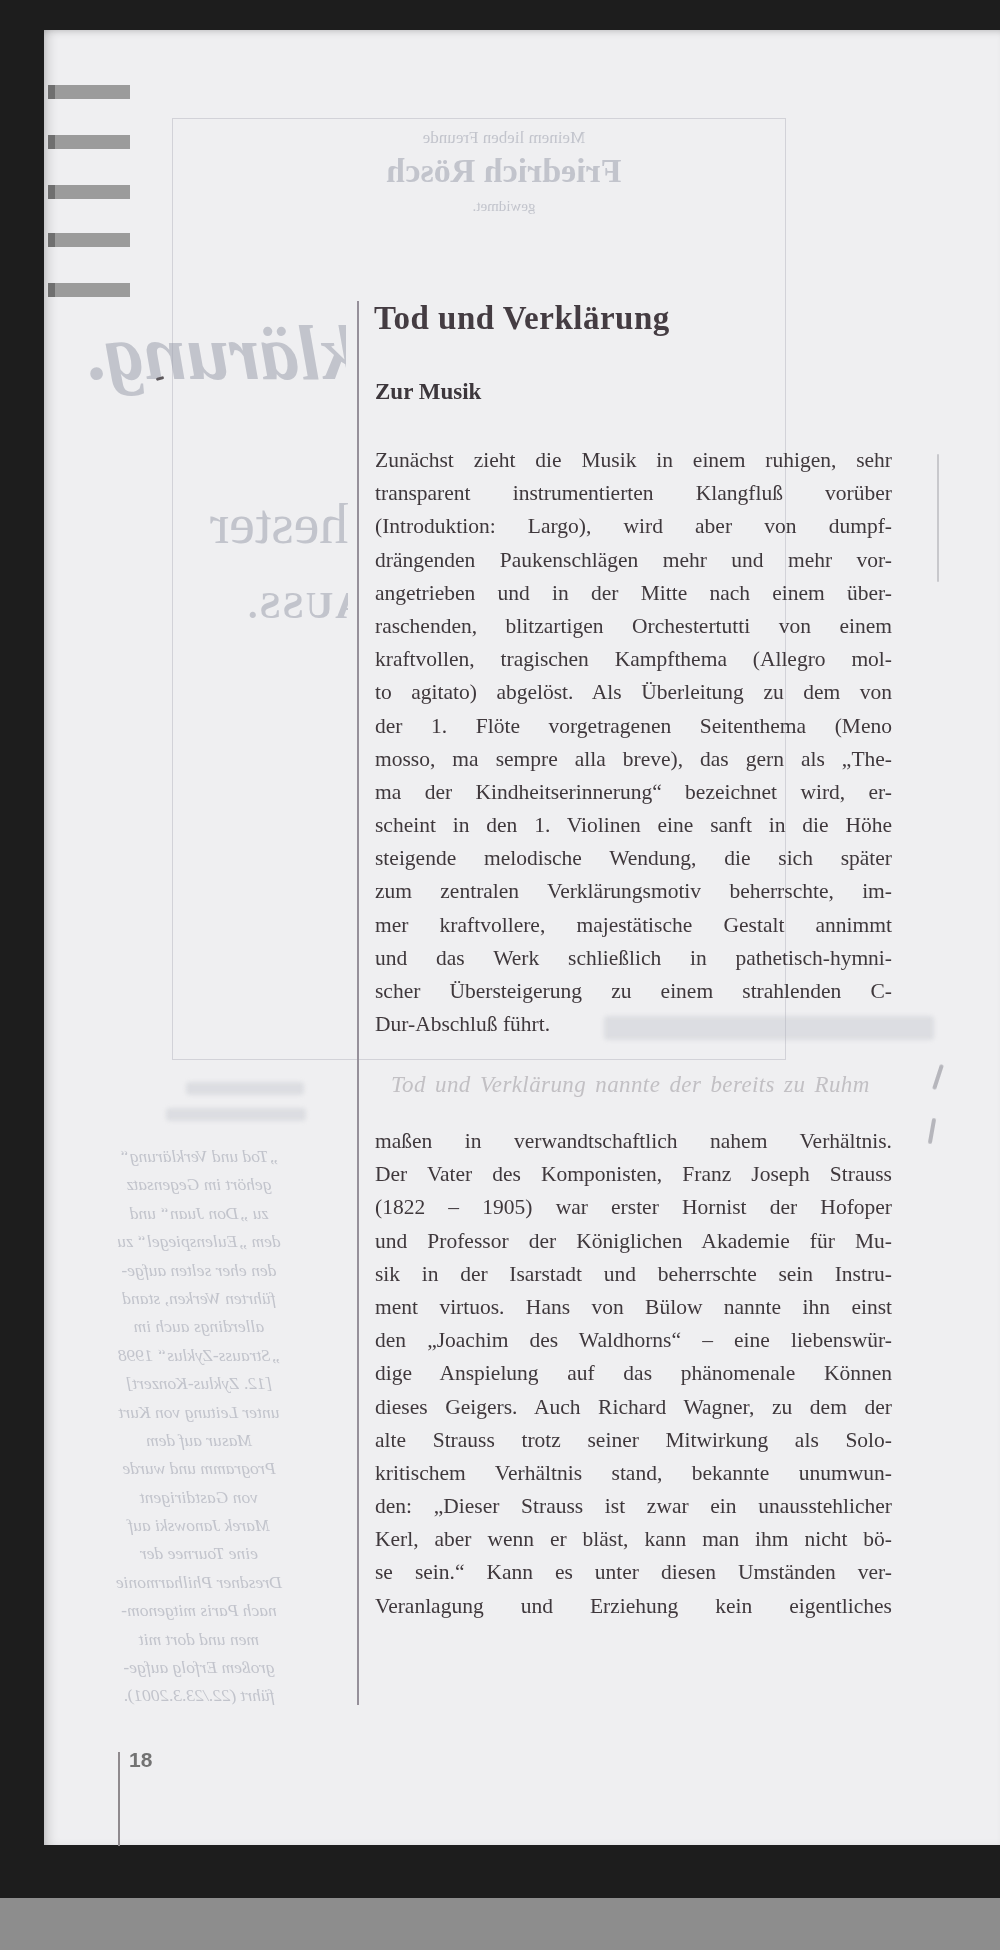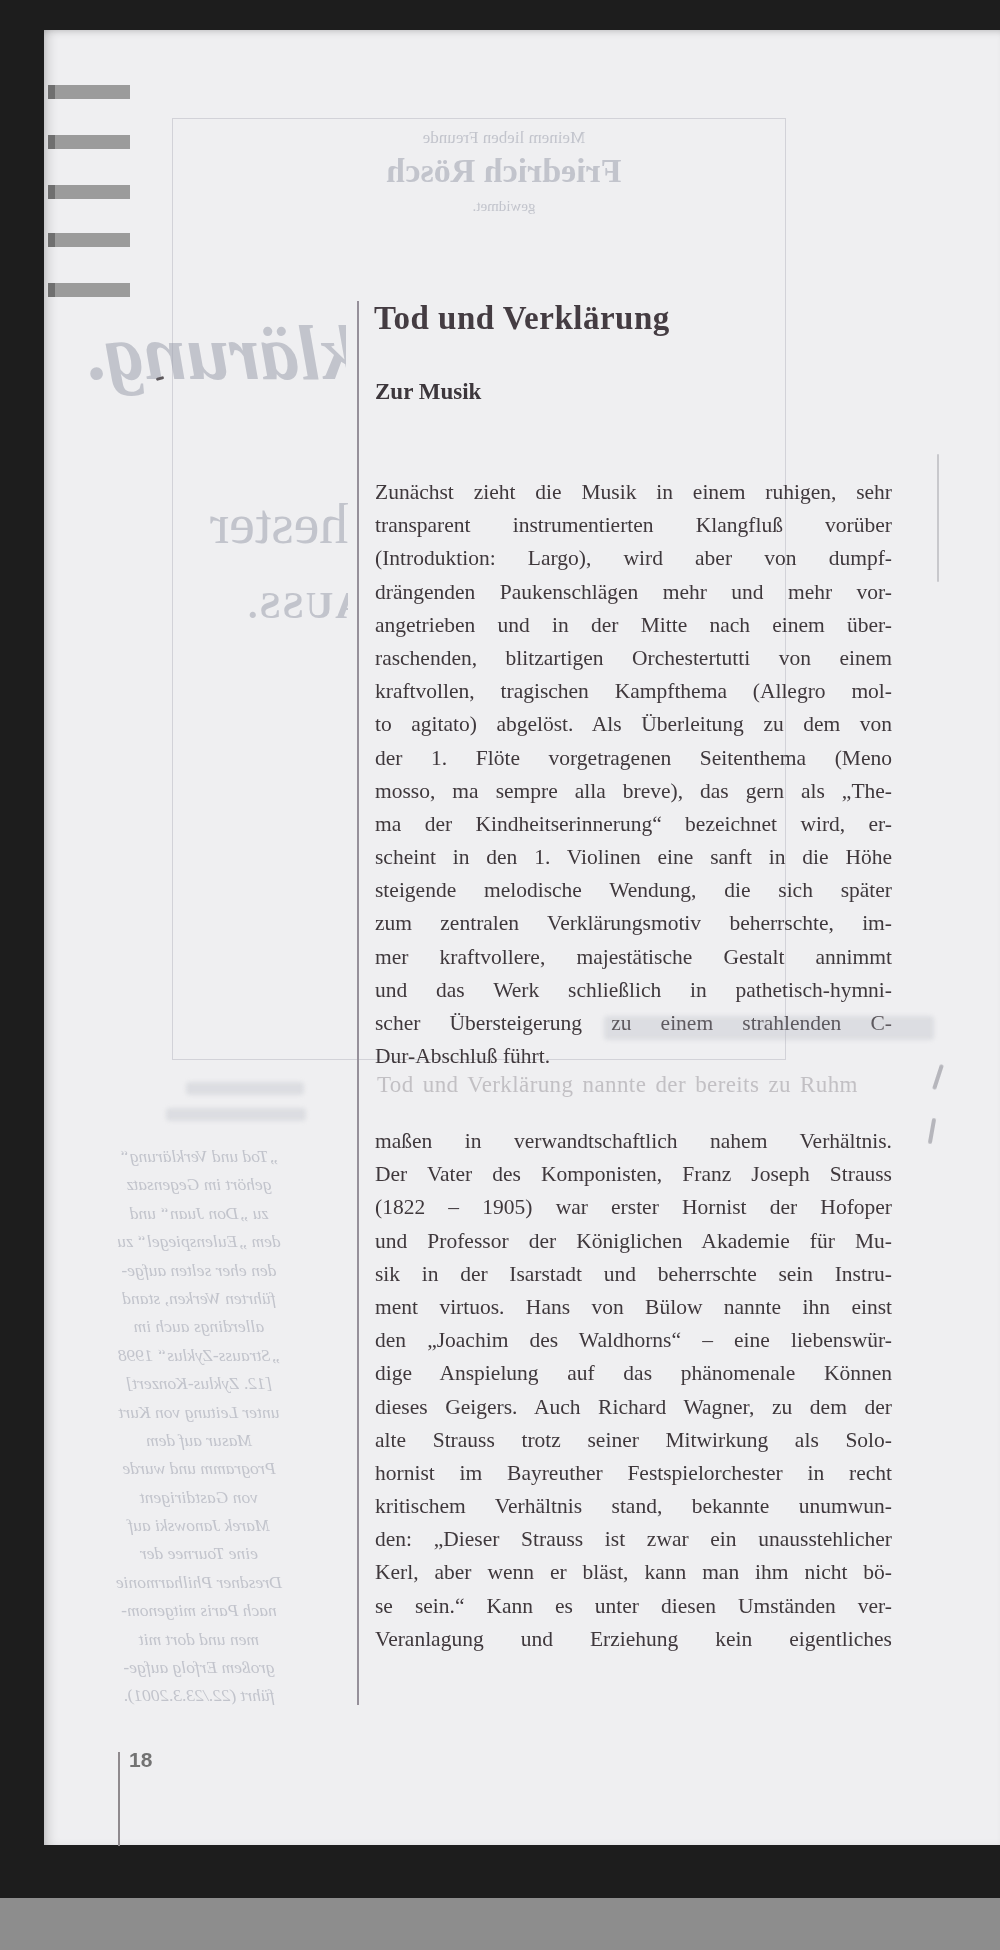--- a/index.html
+++ b/index.html
@@ -27,23 +27,23 @@
   .ghost-clip > span{display:inline-block;transform:scaleX(-1);}
   
   .smudge{background:rgba(173,175,188,.28);filter:blur(2.2px);border-radius:4px;}
   
   #col-rule{left:313px;top:271px;width:2px;height:1404px;background:#96909a;}
   #title{left:330px;top:270px;font-size:33px;font-weight:bold;color:#443c42;letter-spacing:.5px;}
   #subtitle{left:331px;top:349px;font-size:23px;font-weight:bold;color:#3d373c;}
   .para{left:331px;width:517px;color:#3f383c;font-size:21.5px;}
   .para .tline{height:33.2px;line-height:33.2px;text-align:justify;text-align-last:justify;white-space:nowrap;overflow:visible;}
   .para.last-left .tline:last-child{text-align-last:left;}
-  #para1{top:414px;margin-top:32px;}
+  #para1{top:414px;}
   #para2{top:1095px;}
-  #ghost-centerline{left:333px;top:1042px;width:562px;font-size:23px;
+  #ghost-centerline{left:347px;top:1042px;width:562px;font-size:23px;font-style:italic;
                     color:rgba(156,153,158,.55);filter:blur(.5px);letter-spacing:.4px;word-spacing:3px;white-space:nowrap;}
   
   #ghost-margin{left:52px;top:1112px;width:206px;text-align:center;font-style:italic;font-size:17.5px;}
   #ghost-margin .tline{height:28.4px;line-height:28.4px;}
   
   #speck{left:112px;top:347px;width:8px;height:3px;background:#5d585c;border-radius:2px;transform:rotate(-15deg);}
   #scratch{left:893px;top:424px;width:2px;height:128px;background:rgba(178,178,184,.65);filter:blur(.4px);border-radius:2px;}
   .staple{width:4px;height:26px;background:#b6b6bc;border-radius:2px;filter:blur(.4px);}
   #staple1{left:892px;top:1034px;transform:rotate(18deg);}
   #staple2{left:886px;top:1088px;transform:rotate(10deg);}
@@ -116,21 +116,20 @@
         <div class="tline">maßen in verwandtschaftlich nahem Verhältnis.</div>
         <div class="tline">Der Vater des Komponisten, Franz Joseph Strauss</div>
         <div class="tline">(1822 – 1905) war erster Hornist der Hofoper</div>
         <div class="tline">und Professor der Königlichen Akademie für Mu-</div>
         <div class="tline">sik in der Isarstadt und beherrschte sein Instru-</div>
         <div class="tline">ment virtuos. Hans von Bülow nannte ihn einst</div>
         <div class="tline">den „Joachim des Waldhorns“ – eine liebenswür-</div>
         <div class="tline">dige Anspielung auf das phänomenale Können</div>
         <div class="tline">dieses Geigers. Auch Richard Wagner, zu dem der</div>
         <div class="tline">alte Strauss trotz seiner Mitwirkung als Solo-</div>
-        <div class="tline">hornist im Bayreuther Festspielorchester in recht</div>
         <div class="tline">kritischem Verhältnis stand, bekannte unumwun-</div>
         <div class="tline">den: „Dieser Strauss ist zwar ein unausstehlicher</div>
         <div class="tline">Kerl, aber wenn er bläst, kann man ihm nicht bö-</div>
         <div class="tline">se sein.“ Kann es unter diesen Umständen ver-</div>
         <div class="tline">Veranlagung und Erziehung kein eigentliches</div>
       </div>
 
     <div class="abs smudge" style="left:142px;top:1052px;width:118px;height:13px"></div>
     <div class="abs smudge" style="left:122px;top:1078px;width:140px;height:13px"></div>
     <div id="ghost-margin" class="abs ghost mirror">

